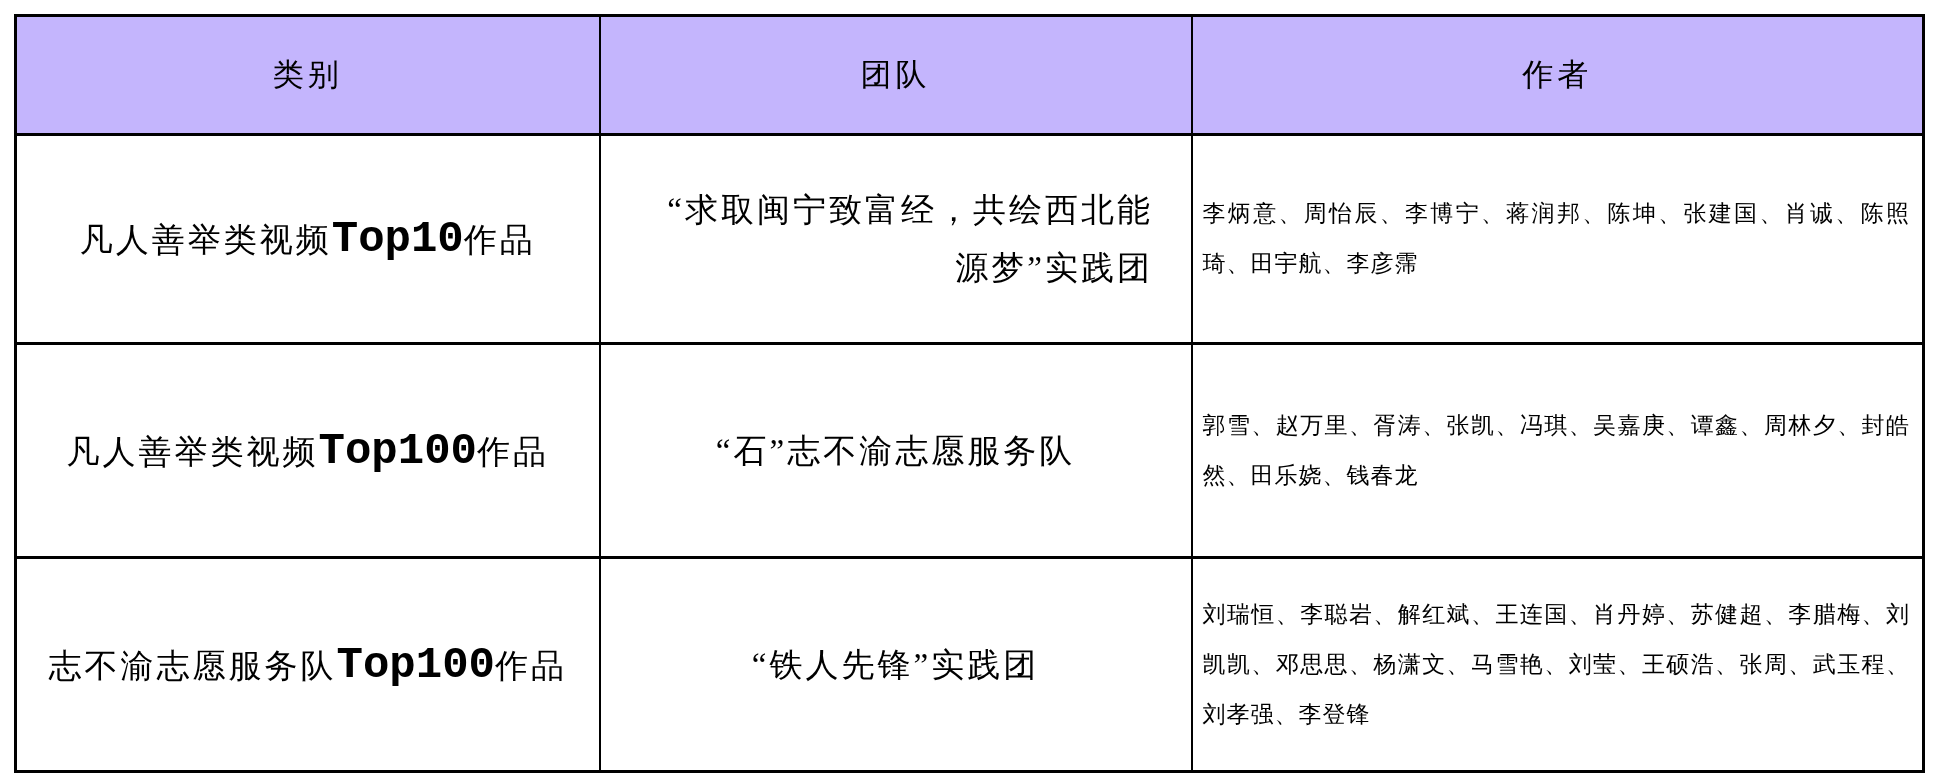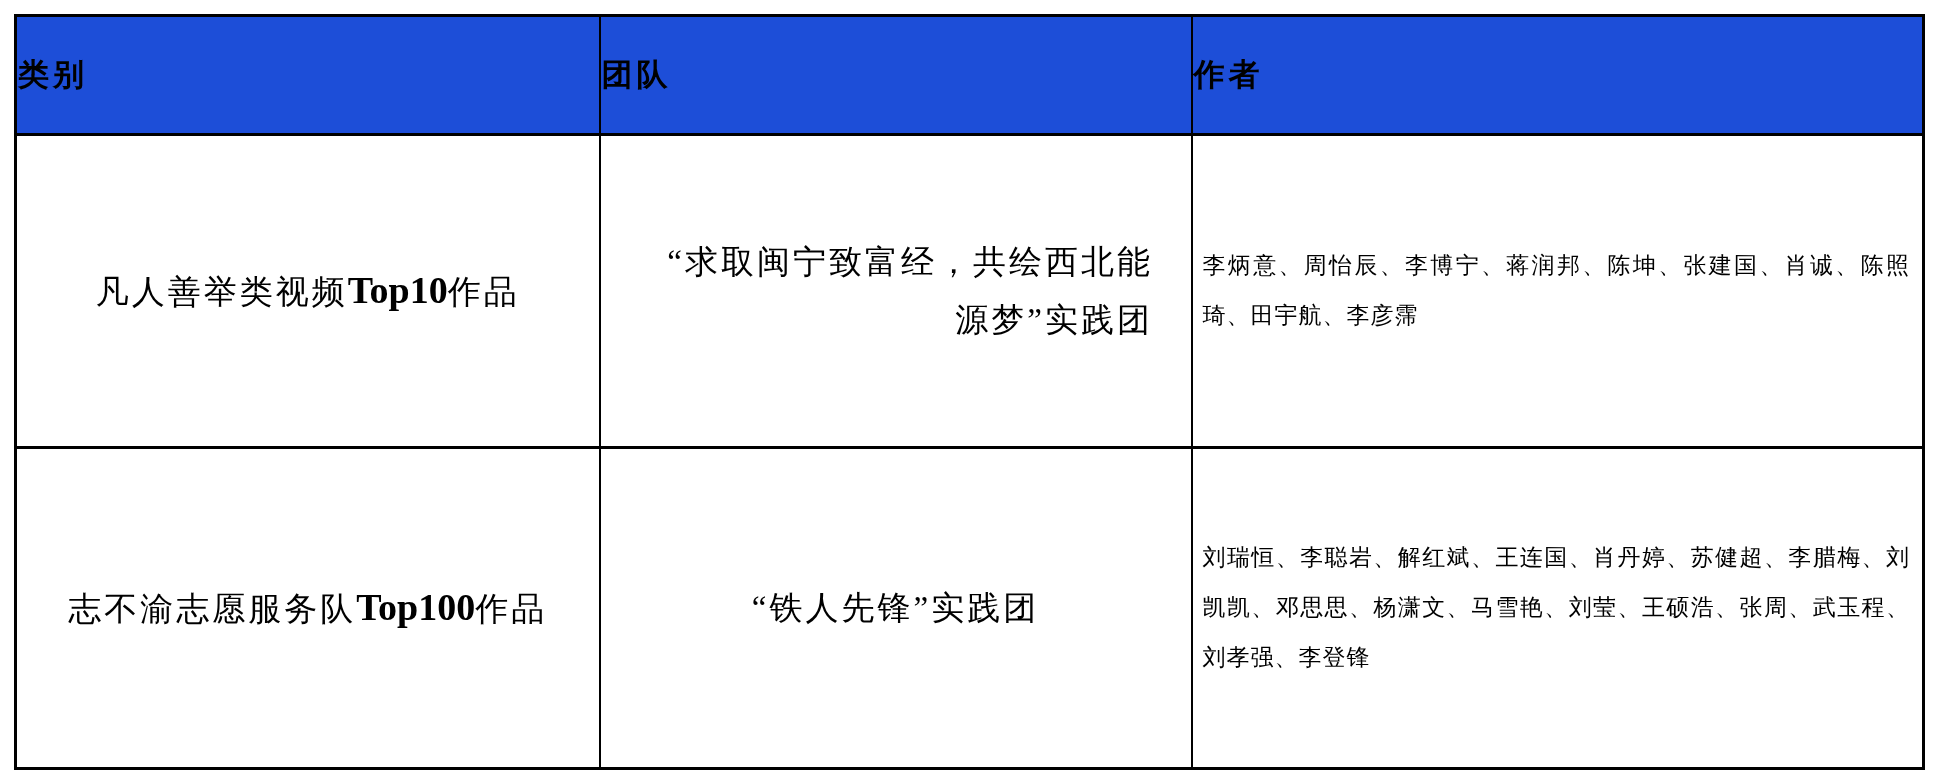--- a/index.html
+++ b/index.html
@@ -33,37 +33,38 @@
     border-bottom: 3px solid #000000;
     vertical-align: middle;
     overflow: hidden;
   }
   .award-table thead tr { height: 119px; }
   .award-table tbody tr.r0 { height: 209px; }
   .award-table tbody tr.r1 { height: 214px; }
   .award-table tbody tr.r2 { height: 214px; }
 
   .award-table th {
-    background: #1d4ed8;
+    background: #c4b5fd;
     font-size: 31px;
-    font-weight: 700;
+    font-weight: 400;
     letter-spacing: 4px;
-    text-align: left;
+    text-align: center;
   }
   td.cell-category,
   td.cell-team {
     text-align: center;
     font-size: 33px;
     letter-spacing: 3px;
     padding: 0 10px;
   }
   td.cell-category .latin-top {
     font-weight: 700;
     letter-spacing: 0;
-    font-size: 38px;
+    font-size: 44px;
+    font-family: Liberation Mono, monospace;
   }
   td.cell-team .team-text {
     display: inline-block;
     max-width: 515px;
     line-height: 58px;
     text-align: right;
   }
   td.cell-authors {
     text-align: justify;
     text-align-last: left;
@@ -101,20 +102,31 @@
         <td class="cell-category">
           <span>凡人善举类视频</span><span class="latin-top">Top10</span><span>作品</span>
         </td>
         <td class="cell-team">
           <span class="team-text">“求取闽宁致富经，共绘西北能源梦”实践团</span>
         </td>
         <td class="cell-authors">
           <span>李炳意、周怡辰、李博宁、蒋润邦、陈坤、张建国、肖诚、陈照琦、田宇航、李彦霈</span>
         </td>
       </tr>
+      <tr class="r1">
+        <td class="cell-category">
+          <span>凡人善举类视频</span><span class="latin-top">Top100</span><span>作品</span>
+        </td>
+        <td class="cell-team">
+          <span class="team-text">“石”志不渝志愿服务队</span>
+        </td>
+        <td class="cell-authors">
+          <span>郭雪、赵万里、胥涛、张凯、冯琪、吴嘉庚、谭鑫、周林夕、封皓然、田乐娆、钱春龙</span>
+        </td>
+      </tr>
       <tr class="r2">
         <td class="cell-category">
           <span>志不渝志愿服务队</span><span class="latin-top">Top100</span><span>作品</span>
         </td>
         <td class="cell-team">
           <span class="team-text">“铁人先锋”实践团</span>
         </td>
         <td class="cell-authors">
           <span>刘瑞恒、李聪岩、解红斌、王连国、肖丹婷、苏健超、李腊梅、刘凯凯、邓思思、杨潇文、马雪艳、刘莹、王硕浩、张周、武玉程、刘孝强、李登锋</span>
         </td>

